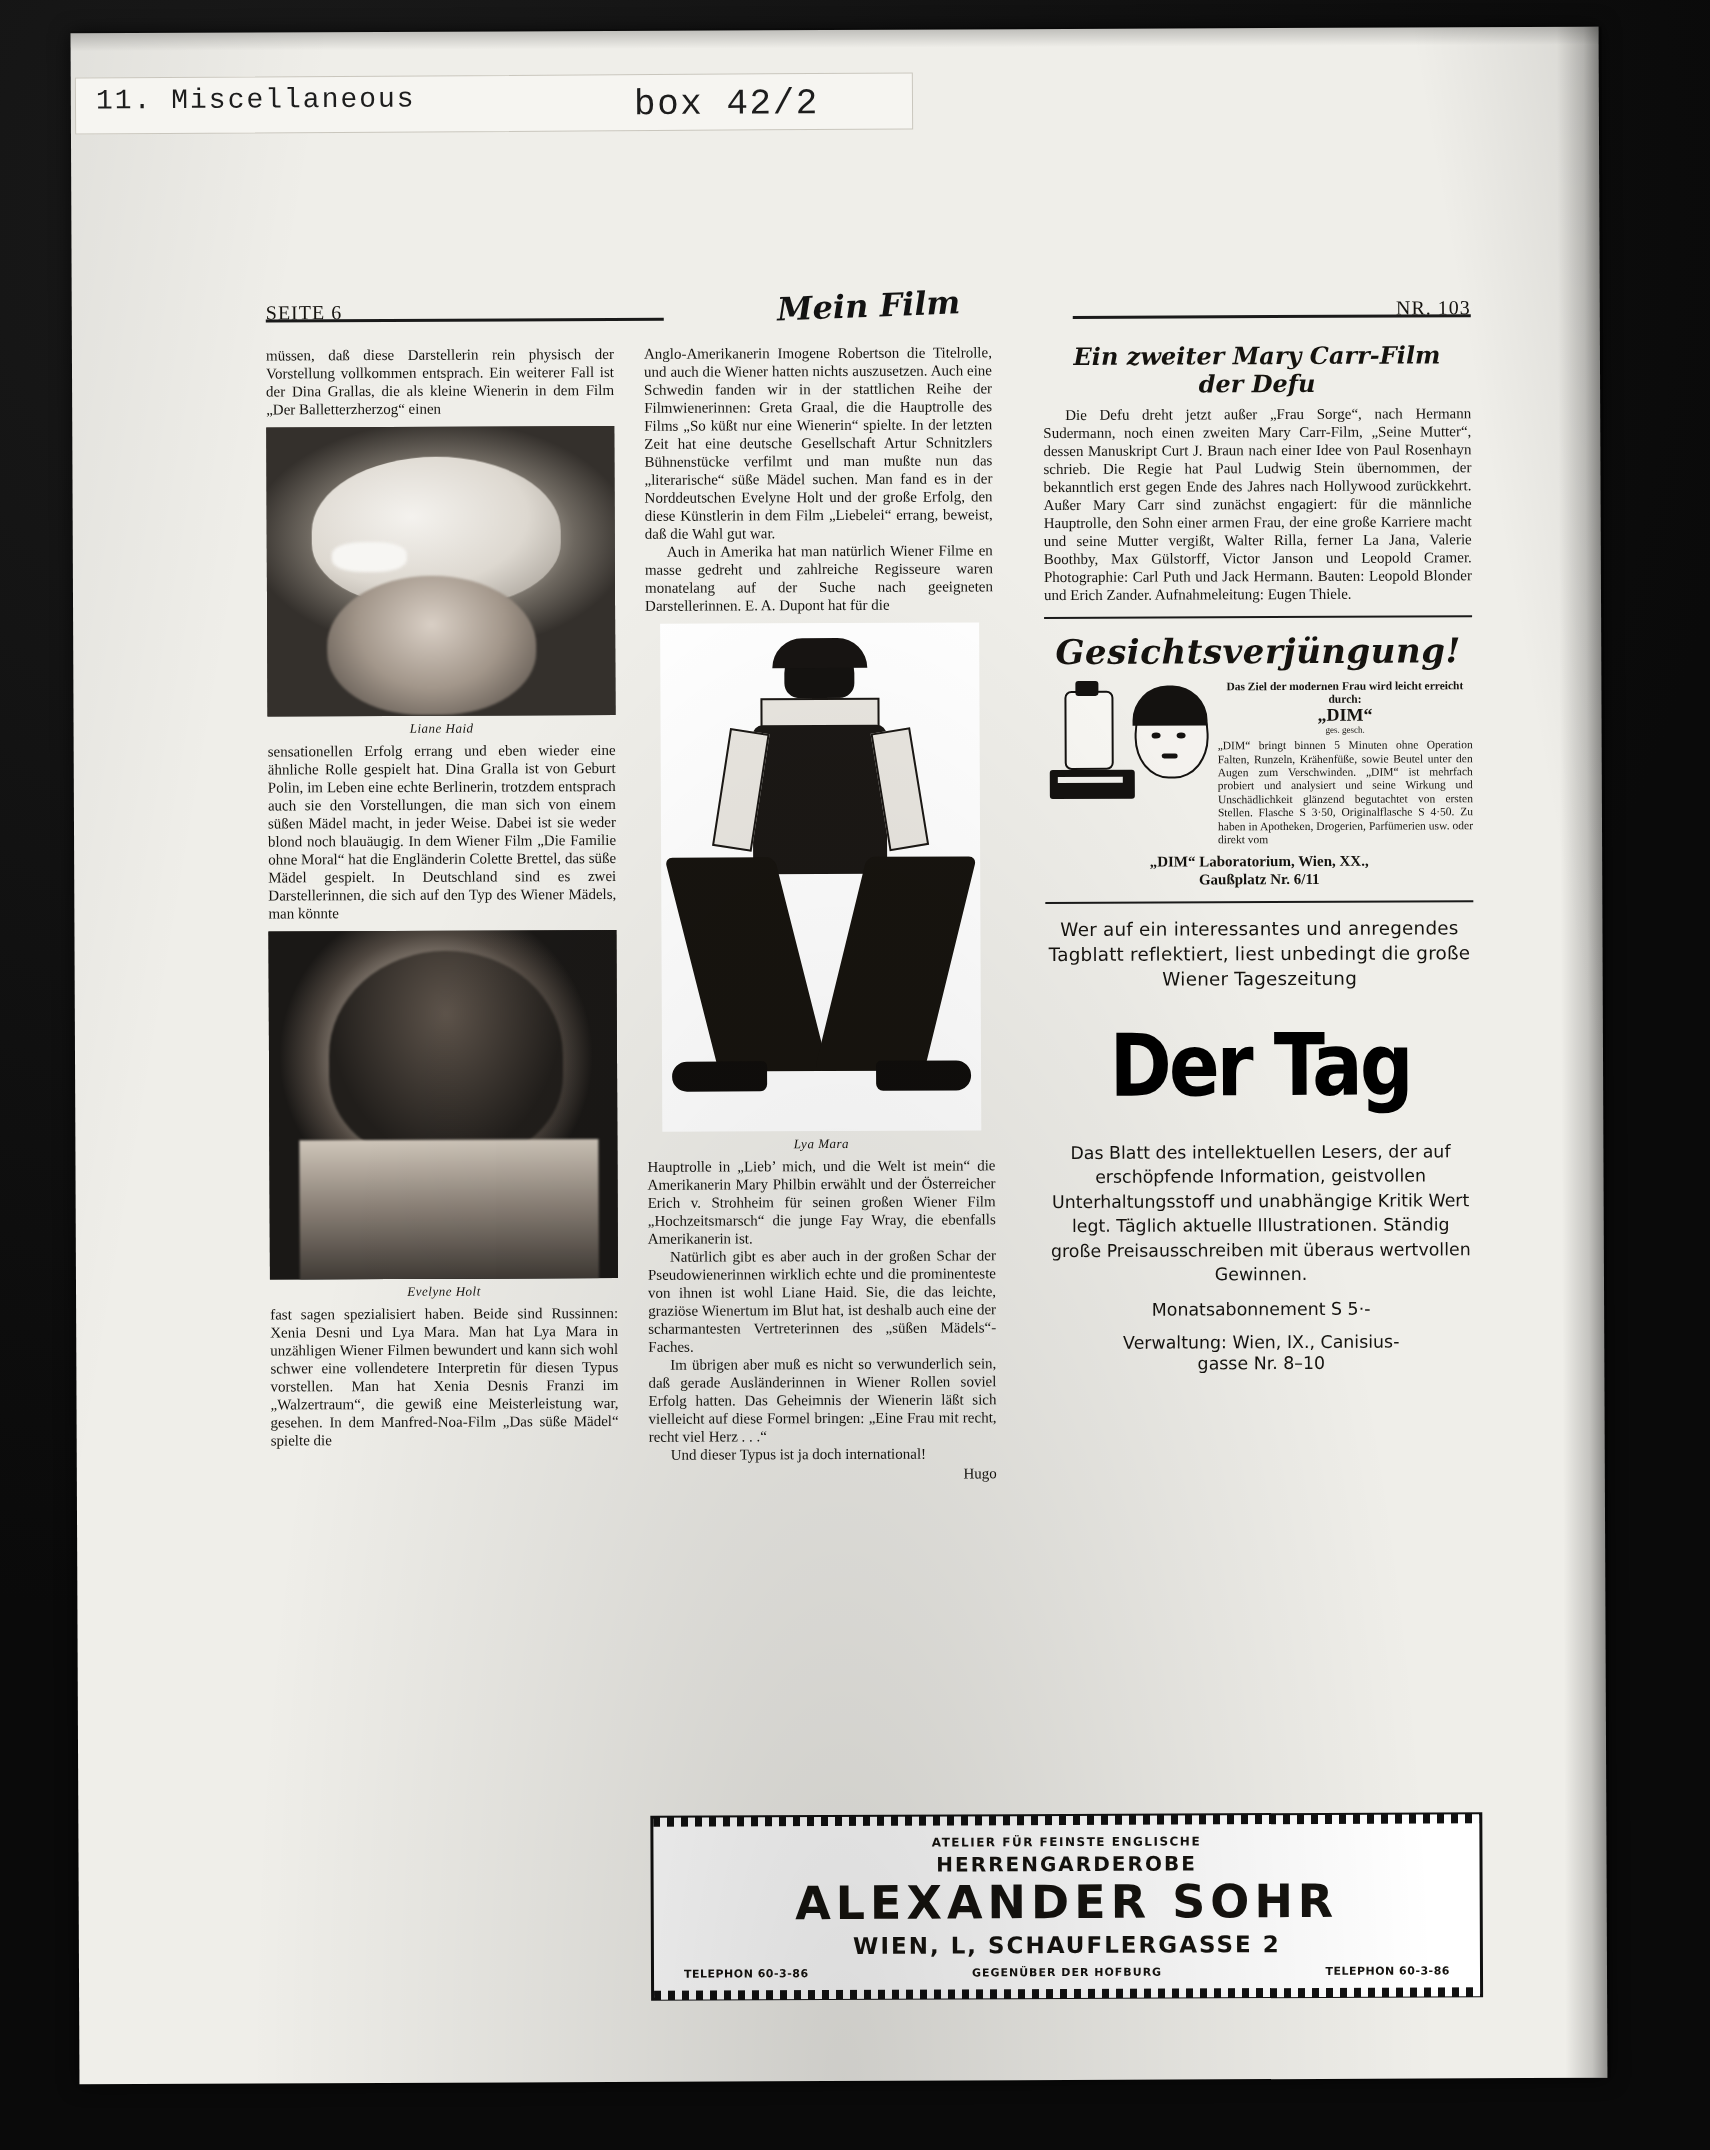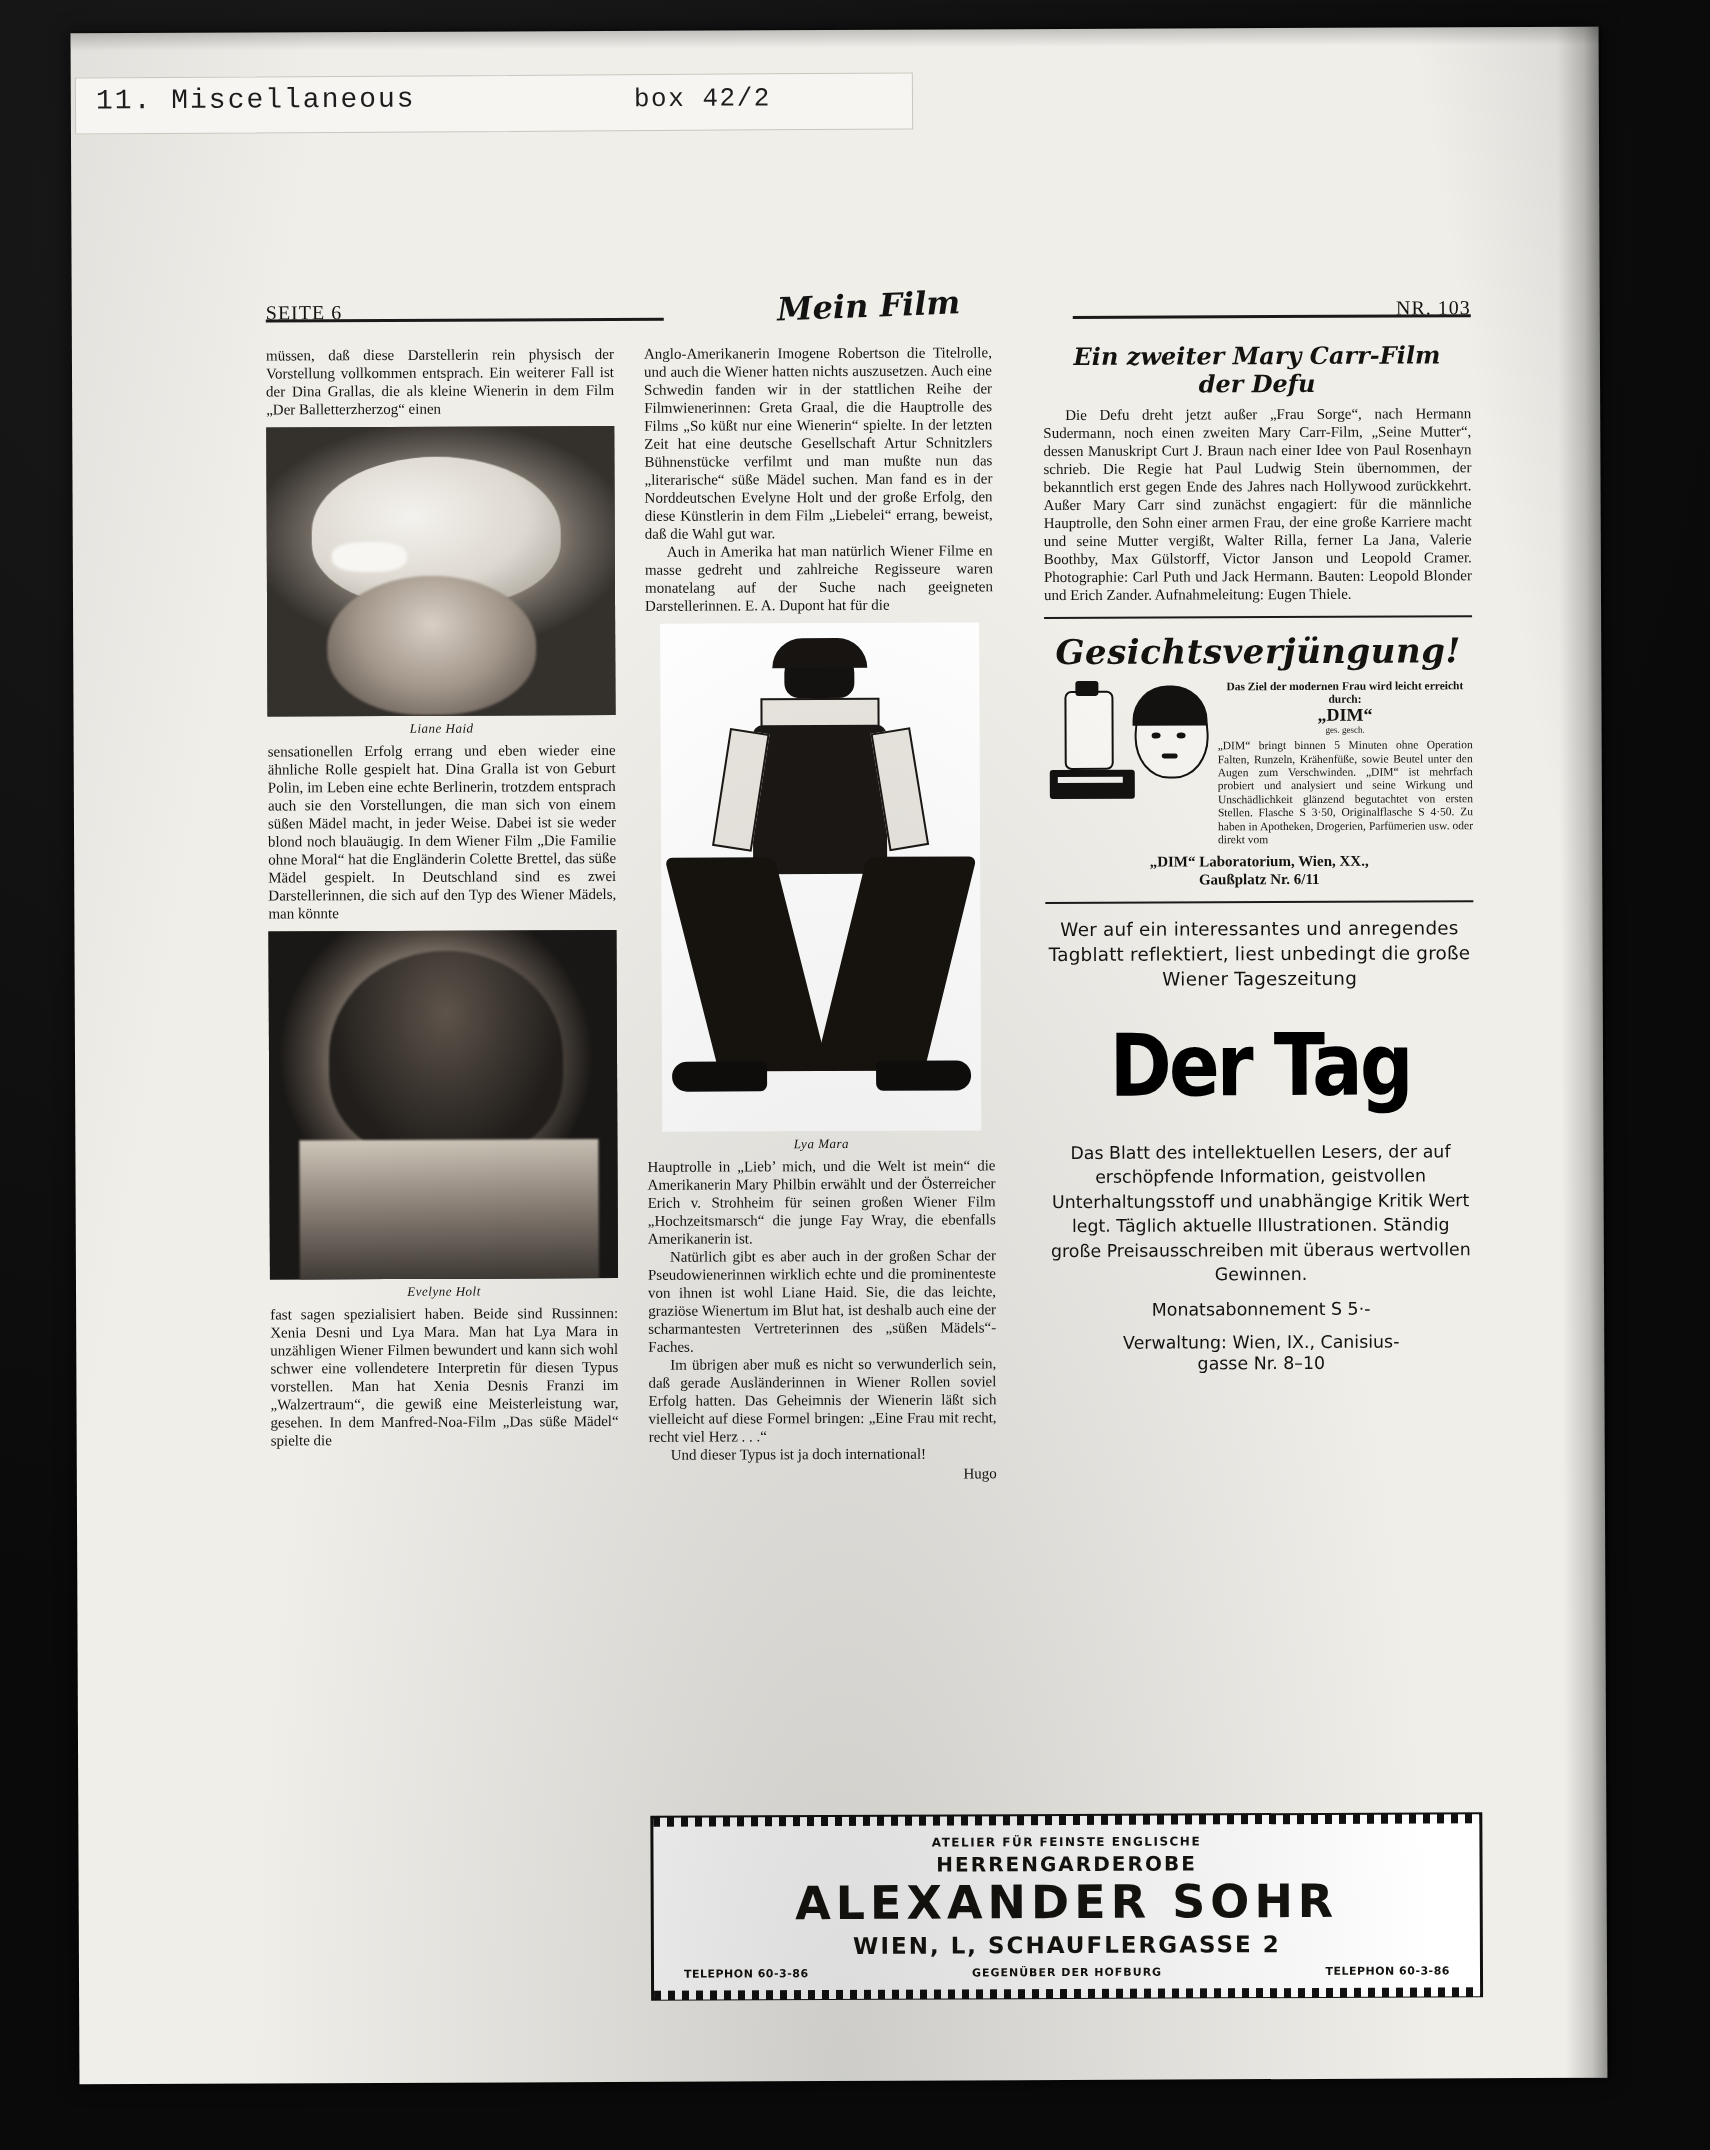--- a/index.html
+++ b/index.html
@@ -37,21 +37,21 @@
     position:absolute;left:75px;top:75px;width:836px;height:55px;
     background:#f6f5f1;border:0.5px solid #c9c6bd;
     transform:rotate(-0.35deg);
   }
   .archive-text{
     position:absolute;left:20px;top:7px;font-family:"Liberation Mono",monospace;
     font-size:28px;letter-spacing:2px;color:#1d1d1d;white-space:nowrap;
   }
   .archive-box{
     position:absolute;left:558px;top:9px;font-family:"Liberation Mono",monospace;
-    font-size:26px;letter-spacing:1.5px;color:#1d1d1d;white-space:nowrap;
+    font-size:36px;letter-spacing:1.5px;color:#1d1d1d;white-space:nowrap;
   }
 
   
   .page{position:absolute;left:194px;top:254px;width:1205px;height:1713px;color:#15130f;}
 
   .masthead{position:relative;height:55px;}
   .seite{position:absolute;left:0;top:15px;font-size:20px;letter-spacing:1px;font-family:"Liberation Serif",serif;}
   .nr{position:absolute;right:0;top:15px;font-size:20px;letter-spacing:1px;}
   .rule-l{position:absolute;left:0;top:33px;width:398px;height:2.5px;background:#1a1a1a;}
   .rule-r{position:absolute;right:0;top:33px;width:398px;height:2.5px;background:#1a1a1a;}

